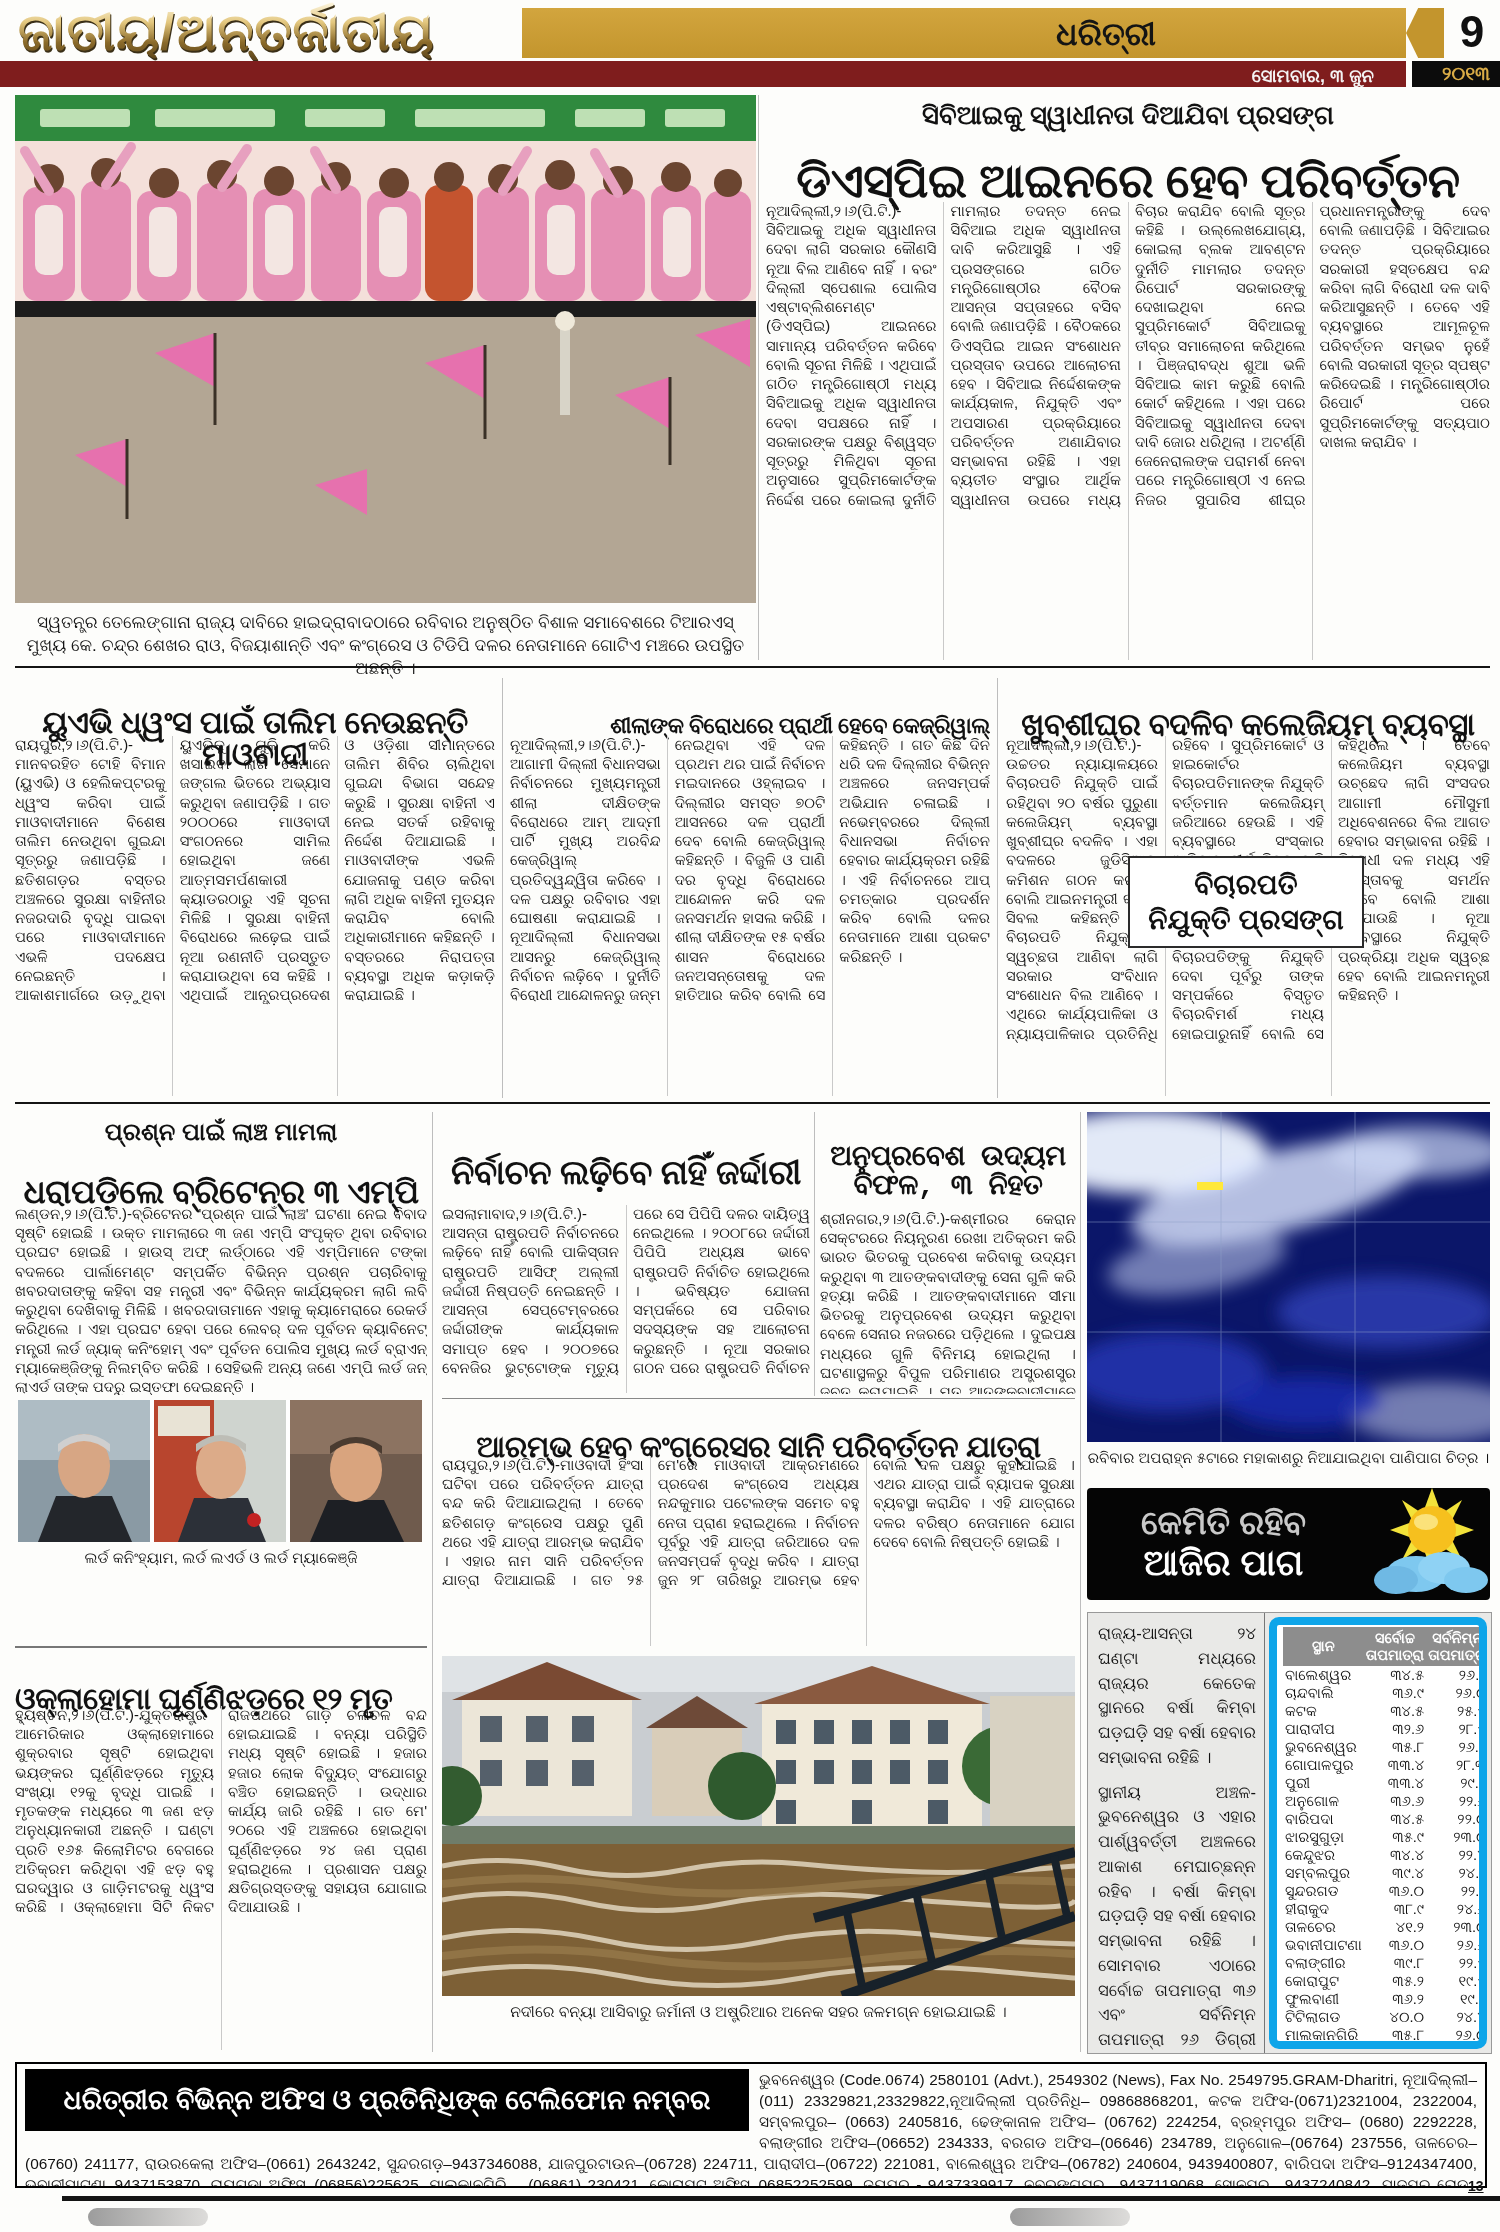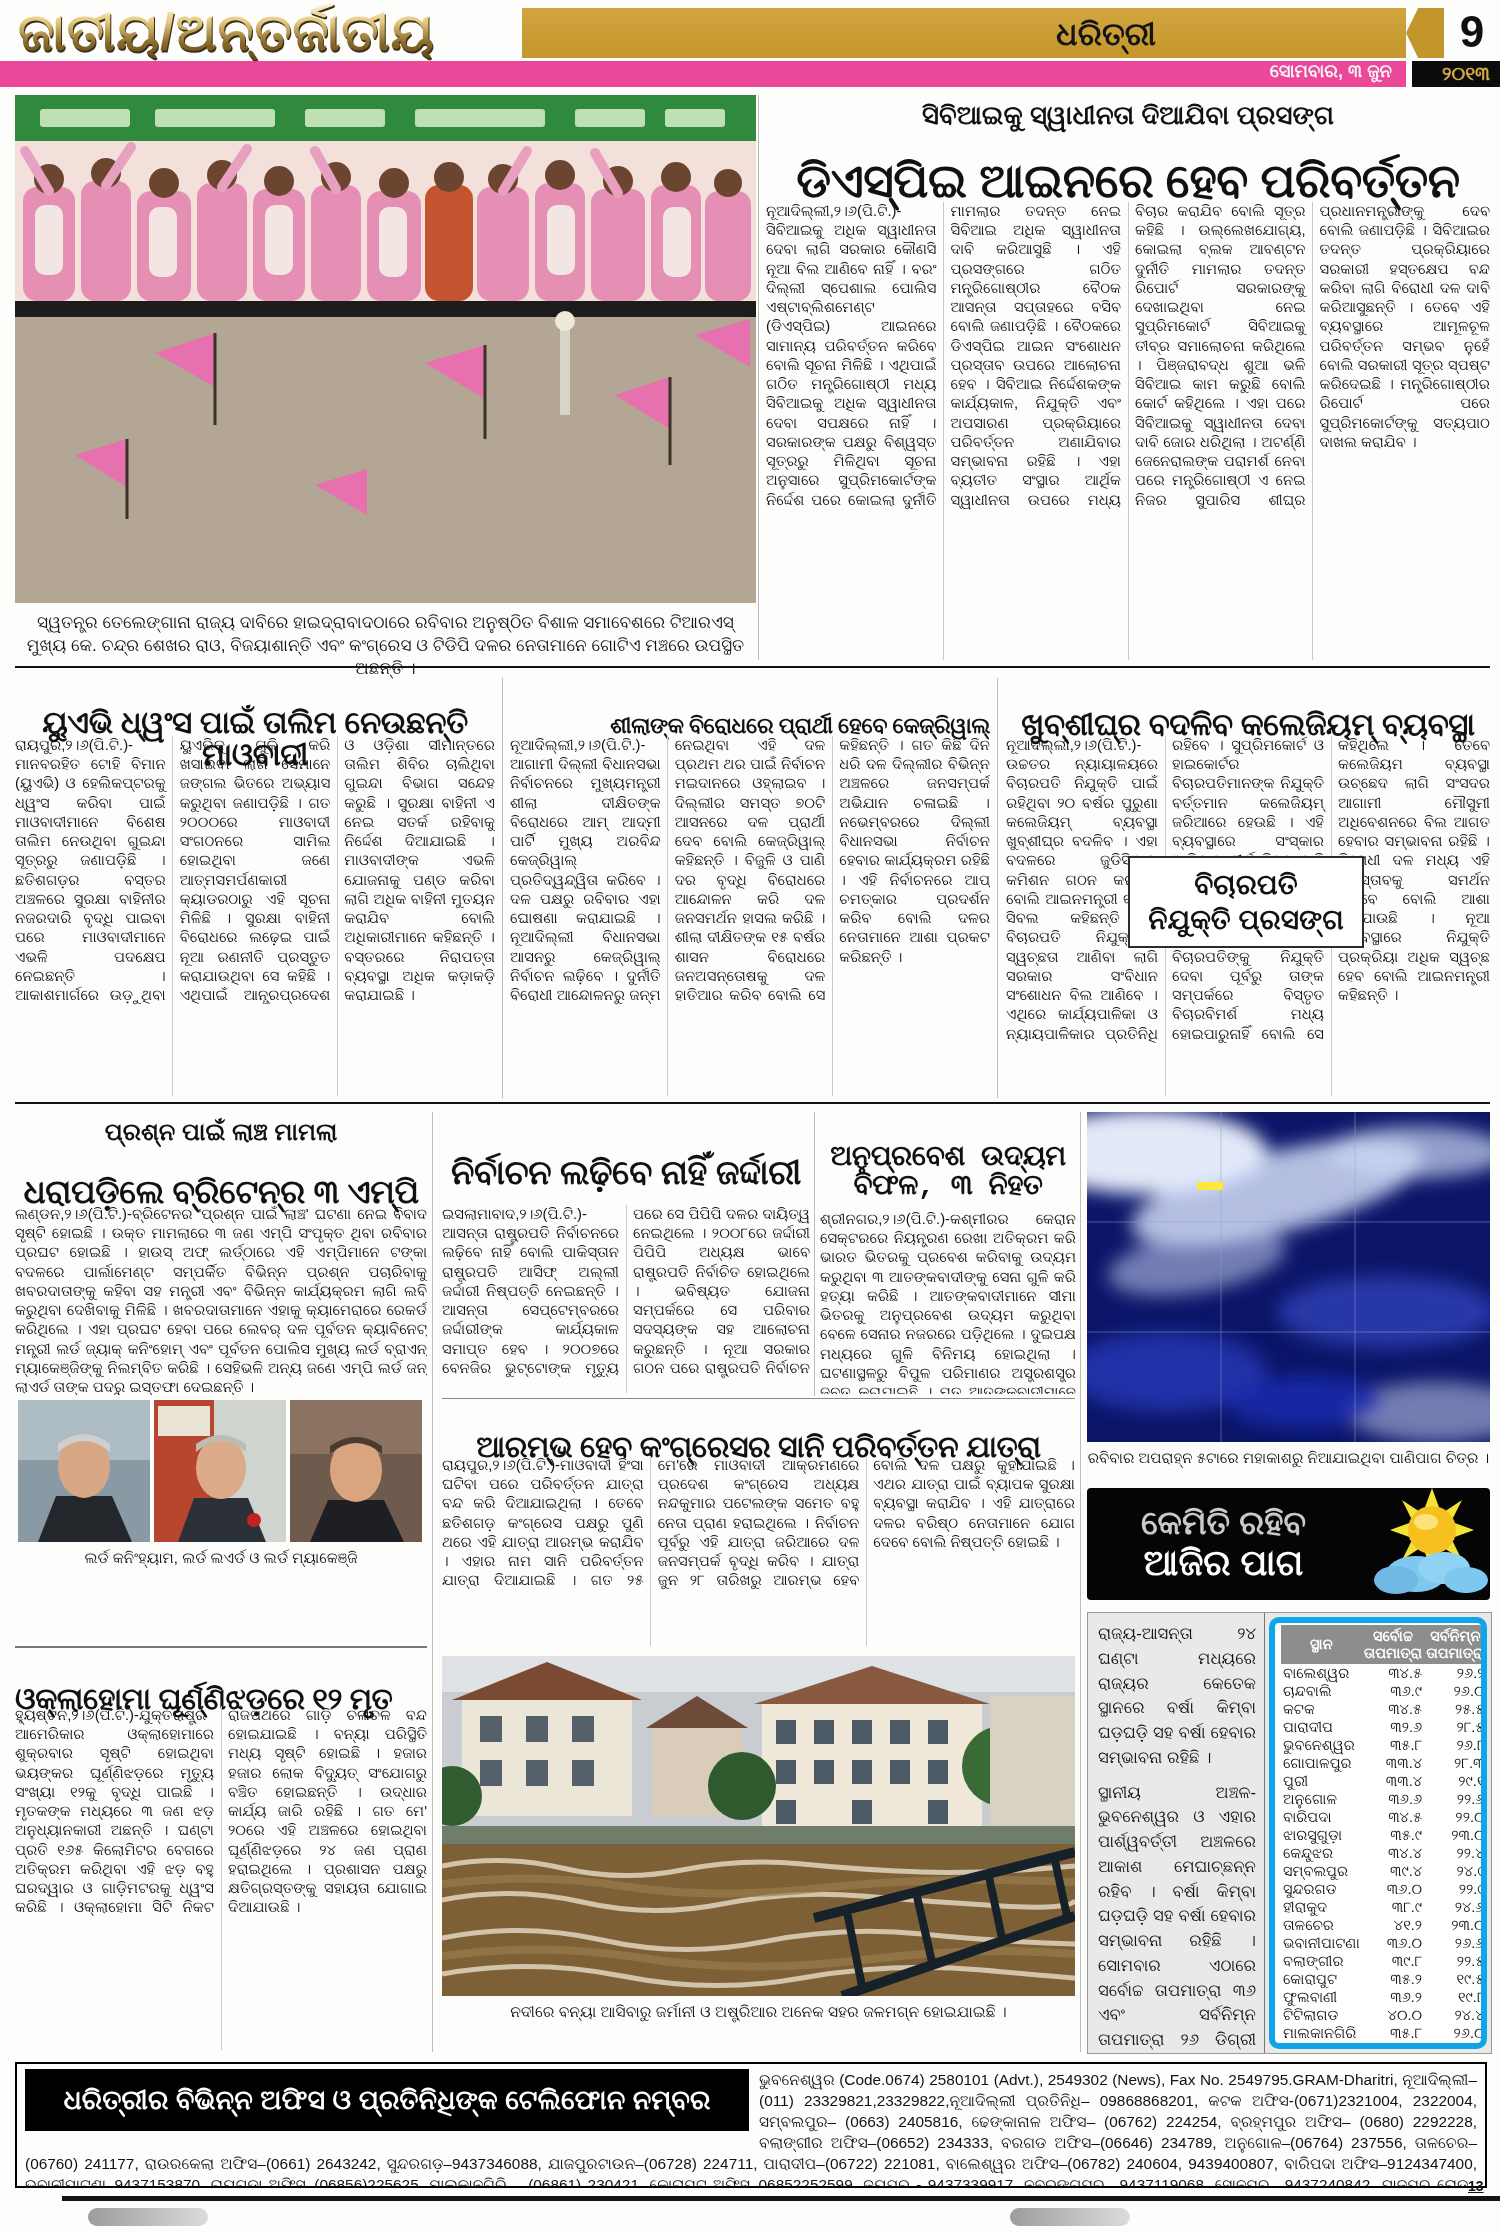--- a/index.html
+++ b/index.html
@@ -6,22 +6,22 @@
   .page{position:relative;width:1500px;height:2232px;background:#fdfdfb;margin:0 auto;
         font-family:"Liberation Sans",sans-serif;color:#111;overflow:hidden;}
   .abs{position:absolute;}
   
   .mast-left{font-size:52px;font-weight:bold;letter-spacing:1px;
      background:linear-gradient(180deg,#fdf6e0 0%,#e3c77e 35%,#8a6a2a 70%,#5c451a 100%);
      -webkit-background-clip:text;background-clip:text;color:transparent;
      filter:drop-shadow(1px 2px 0 #3a2f17);}
   .gold-bar{background:linear-gradient(180deg,#d2a53e,#c3952d);}
   .paper-name{font-size:32px;font-weight:bold;color:#141414;}
-  .black-bar{background:#ec4899;color:#f4f4f4;font-weight:bold;font-size:18px;
-     display:flex;align-items:flex-start;justify-content:flex-end;padding-right:14px;box-sizing:border-box;}
+  .black-bar{background:#7f1d1d;color:#f4f4f4;font-weight:bold;font-size:18px;
+     display:flex;align-items:flex-end;justify-content:flex-end;padding-right:32px;box-sizing:border-box;}
   .year-box{background:#0c0c0c;color:#d9ab46;font-weight:bold;font-size:19px;
      display:flex;align-items:center;justify-content:center;}
   .pagenum{font-size:44px;font-weight:bold;color:#101010;display:flex;align-items:center;justify-content:center;}
   .gold-arrow{background:#c3952d;clip-path:polygon(100% 0,100% 100%,32% 100%,0 50%,32% 0);}
   
   .kicker{font-weight:bold;text-align:center;}
   .headline{font-weight:bold;text-align:center;line-height:1.04;letter-spacing:-0.5px;margin-top:25px;}
   .body-txt{font-size:14.8px;line-height:1.3;text-align:justify;overflow:hidden;word-break:break-word;}
   .cols2{column-count:2;column-gap:14px;column-rule:1px solid #c9c9c9;}
   .cols3{column-count:3;column-gap:14px;column-rule:1px solid #c9c9c9;}
@@ -31,21 +31,21 @@
   .vrule{background:#bdbdbd;width:1px;}
   .inset-box{background:#fff;border:2px solid #2b2b2b;text-align:center;font-weight:bold;
      font-size:28px;line-height:1.25;display:flex;flex-direction:column;justify-content:center;}
   
   .wx-title{background:#050505;border-radius:4px;display:flex;align-items:center;}
   .wx-title .t1{color:#c9c9c9;font-size:33px;font-weight:bold;line-height:1.15;}
   .wx-title .t2{color:#fff;font-size:36px;font-weight:bold;line-height:1.15;}
   .wx-panel{background:#e9e9e7;border:1px solid #999;display:flex;}
   .wx-left{width:158px;padding:8px 8px 0 10px;font-size:16.5px;line-height:1.5;text-align:justify;
      border-right:1px solid #777;overflow:hidden;}
-  .wx-tablebox{flex:1;background:#fff;border:6px solid #0ea5e9;border-radius:10px;margin:4px;padding:2px 6px;overflow:hidden;}
+  .wx-tablebox{flex:1;background:#fff;border:8px solid #0ea5e9;border-radius:10px;margin:4px;padding:2px 6px;overflow:hidden;}
   table.wx{width:100%;border-collapse:collapse;font-size:14.6px;}
   table.wx th{background:#8d8d8d;color:#fff;font-weight:bold;padding:3px 2px;font-size:14.5px;line-height:1.15;}
   table.wx td{padding:0.5px 2px;white-space:nowrap;}
   table.wx td+td{text-align:right;}
   
   .contact-box{border:2px solid #000;padding:5px 8px;box-sizing:border-box;overflow:hidden;}
   .contact-head{float:left;background:#000;color:#fff;font-size:27px;font-weight:bold;
      width:724px;height:62px;display:flex;align-items:center;justify-content:center;margin:0 10px 4px 0;}
   .contact-txt{font-size:15.4px;line-height:1.37;text-align:justify;}
   .pill{background:linear-gradient(90deg,#9c9c9c,#dddcda);border-radius:9px;}

